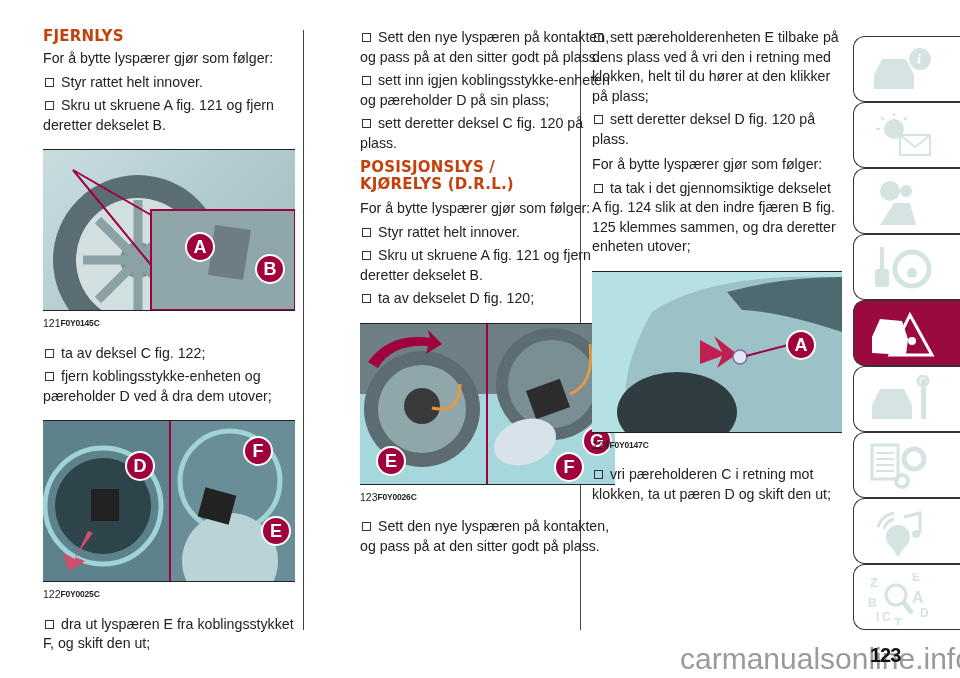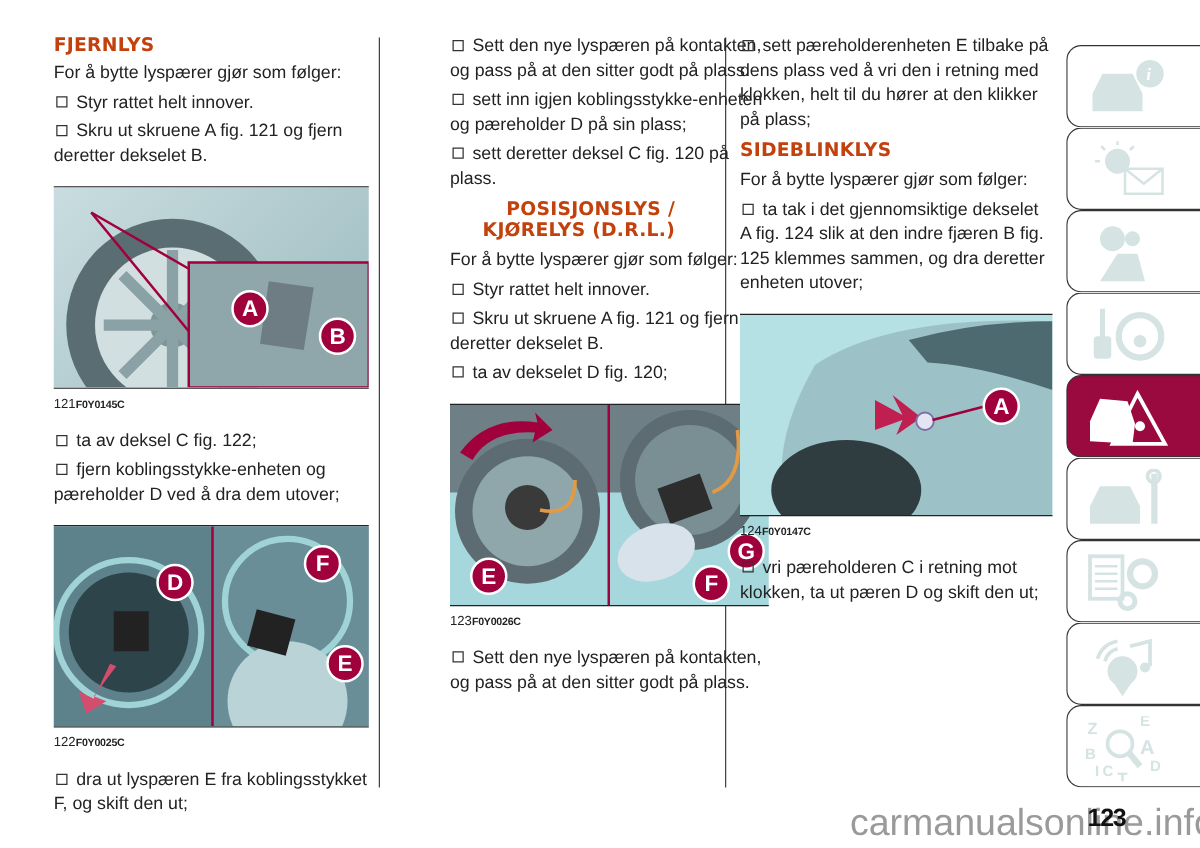--- a/index.html
+++ b/index.html
@@ -96,21 +96,21 @@
     </div>
   </div>
 
   <p class="t"><span class="bx"></span><span>dra ut lyspæren E fra koblingsstykket F, og skift den ut;</span></p>
 </div>
 
 <div class="col col2">
   <p class="t"><span class="bx"></span><span>Sett den nye lyspæren på kontakten, og pass på at den sitter godt på plass.</span></p>
   <p class="t"><span class="bx"></span><span>sett inn igjen koblingsstykke-enheten og pæreholder D på sin plass;</span></p>
   <p class="t"><span class="bx"></span><span>sett deretter deksel C fig. 120 på plass.</span></p>
-  <h2 class="sec" style="margin-top:6px; width:180px;text-align:right;">POSISJONSLYS / KJØRELYS (D.R.L.)</h2>
+  <h2 class="sec" style="margin-top:6px; width:180px;">POSISJONSLYS / KJØRELYS (D.R.L.)</h2>
   <p class="t" style="margin-top:6px;">For å bytte lyspærer gjør som følger:</p>
   <p class="t"><span class="bx"></span><span>Styr rattet helt innover.</span></p>
   <p class="t"><span class="bx"></span><span>Skru ut skruene A fig. 121 og fjern deretter dekselet B.</span></p>
   <p class="t"><span class="bx"></span><span>ta av dekselet D fig. 120;</span></p>
 
   <div class="fig" style="margin-top:14px;">
     <div class="figimg" style="height:160px; background:#a5d7dc;">
       <svg width="255" height="160">
         <rect x="0" y="0" width="255" height="70" fill="#6e8086"></rect>
         <circle cx="62" cy="85" r="58" fill="#5c6c72"></circle>
@@ -134,21 +134,21 @@
       <span>123</span>
       <span class="code">F0Y0026C</span>
     </div>
   </div>
 
   <p class="t"><span class="bx"></span><span>Sett den nye lyspæren på kontakten, og pass på at den sitter godt på plass.</span></p>
 </div>
 
 <div class="col col3">
   <p class="t"><span class="bx"></span><span>sett pæreholderenheten E tilbake på dens plass ved å vri den i retning med klokken, helt til du hører at den klikker på plass;</span></p>
-  <h2 class="sec" style="margin-top:6px;">SIDEBLINKLYS</h2>
+  <p class="t"><span class="bx"></span><span>sett deretter deksel D fig. 120 på plass.</span></p>
   <p class="t" style="margin-top:6px;">For å bytte lyspærer gjør som følger:</p>
   <p class="t"><span class="bx"></span><span>ta tak i det gjennomsiktige dekselet A fig. 124 slik at den indre fjæren B fig. 125 klemmes sammen, og dra deretter enheten utover;</span></p>
 
   <div class="fig" style="margin-top:14px;">
     <div class="figimg" style="height:160px; background:#b5e0e4;">
       <svg width="250" height="160">
         <path d="M60 40 Q120 0 250 5 L250 160 L40 160 Q20 110 60 40 Z" fill="#9cc2c8"></path>
         <path d="M135 20 Q190 5 250 5 L250 60 Q190 40 150 38 Z" fill="#4d6a70"></path>
         <ellipse cx="85" cy="140" rx="60" ry="40" fill="#2f3c40"></ellipse>
         <path d="M108 68 L130 80 L122 64 L145 82 L125 96 L130 84 L108 92 Z" fill="#c0204f"></path>

